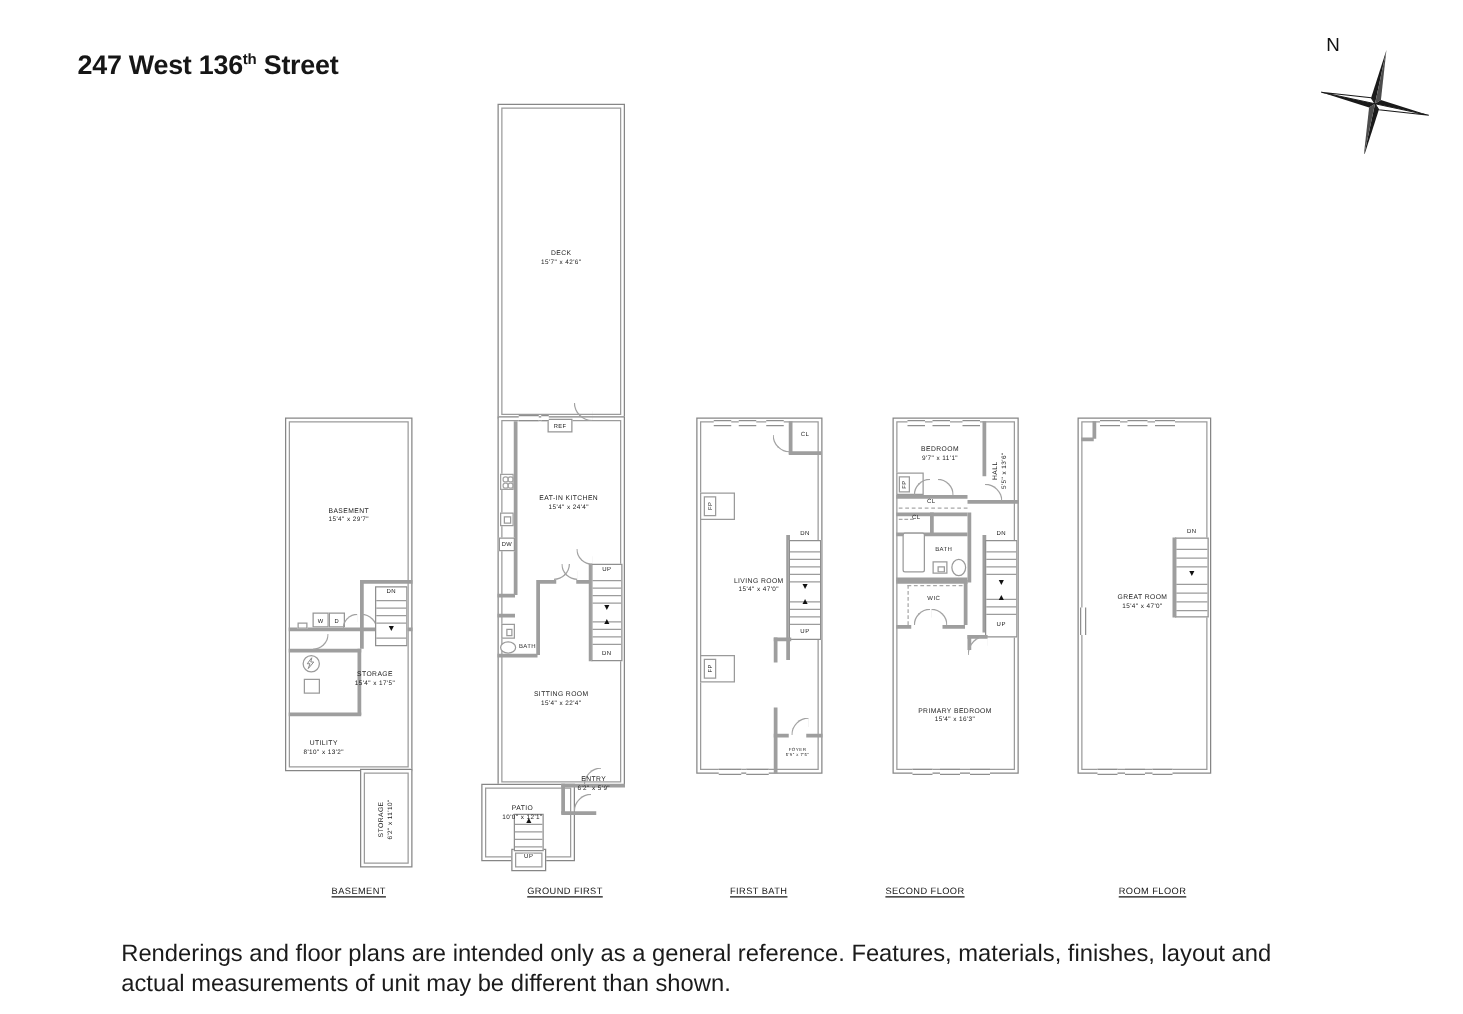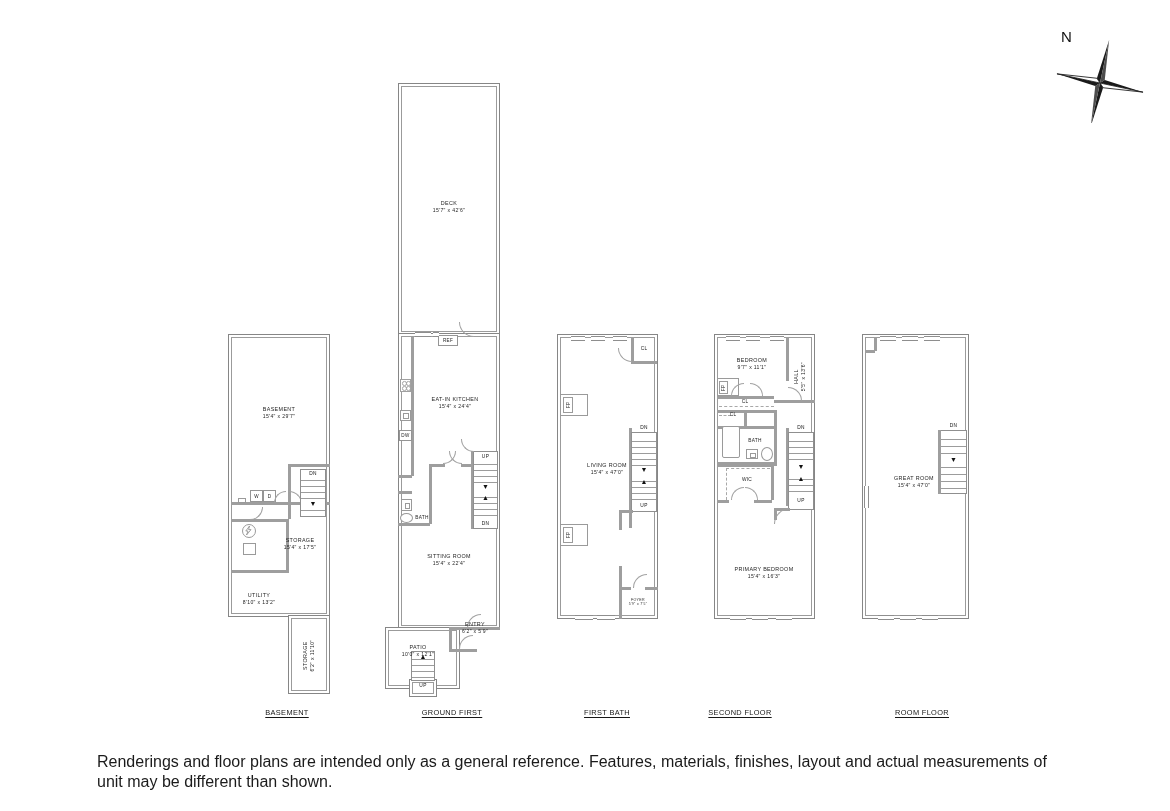--- a/index.html
+++ b/index.html
@@ -93,28 +93,29 @@
   
   .fcap{
     position:absolute;font-size:7.4px;letter-spacing:0.35px;color:#161616;
     text-decoration:underline;text-underline-offset:2px;
     transform:translateX(-50%);white-space:nowrap;
   }
 
   
   #disclaimer{
     position:absolute;left:97px;top:752px;width:975px;
-    font-size:16px;line-height:1.28;color:#1b1b1b;
+    font-size:19px;line-height:1.28;color:#1b1b1b;
   }
 </style>
 </head>
 <body>
 
 <div class="page">
 
+  <div id="title"><span>247 West 136</span><sup>th</sup><span> Street</span></div>
 
   <div id="compass">
     <span class="n-label">N</span>
     <svg width="90" height="95" viewBox="0 0 90 95">
       <g transform="translate(45,55) rotate(12)">
 
         <polygon points="0,0 -4,-4 0,-44" fill="#1a1a1a"></polygon>
         <polygon points="0,0 4,-4 0,-44" fill="#4d4d4d"></polygon>
         <polygon points="0,0 4,-4 44,0" fill="#1a1a1a"></polygon>
         <polygon points="0,0 4,4 44,0" fill="#ffffff" stroke="#1a1a1a" stroke-width="0.8"></polygon>

